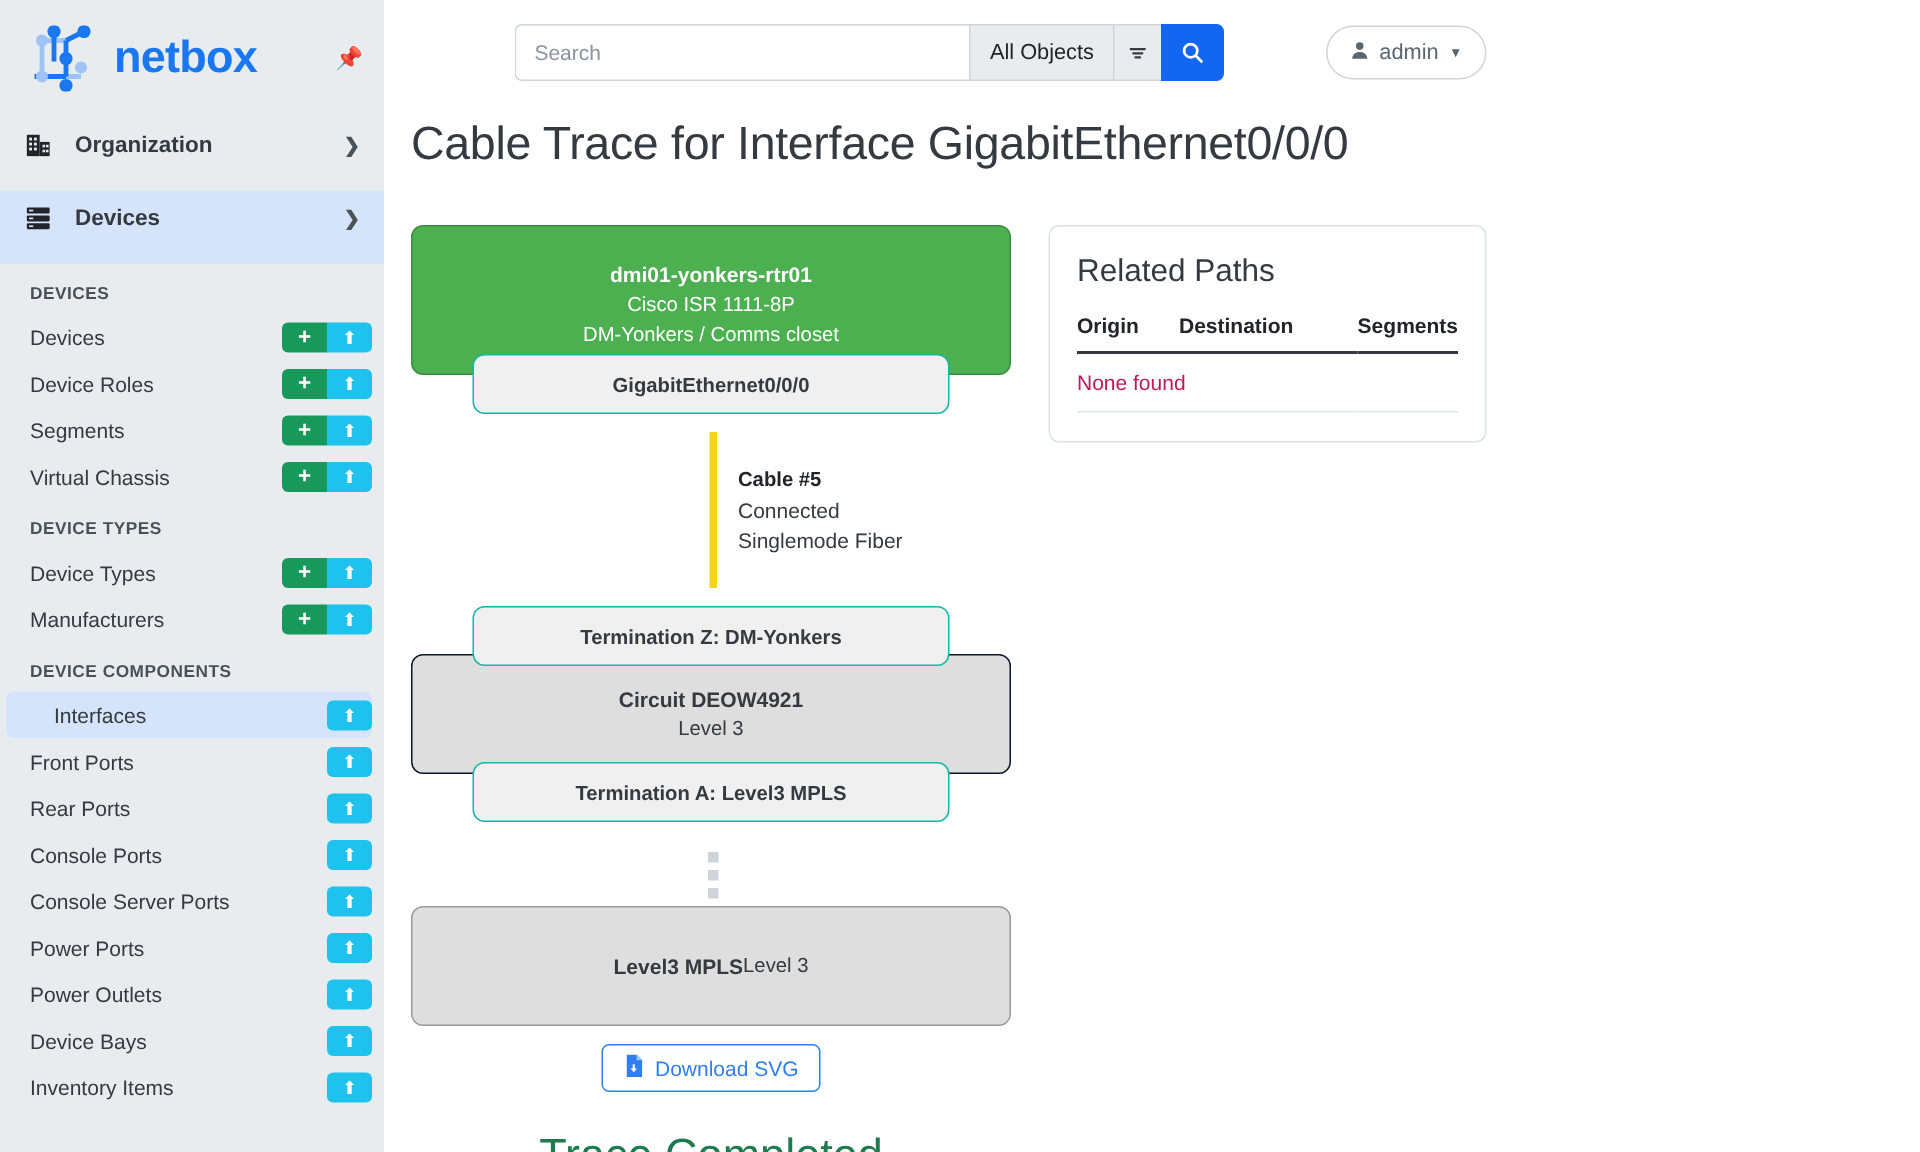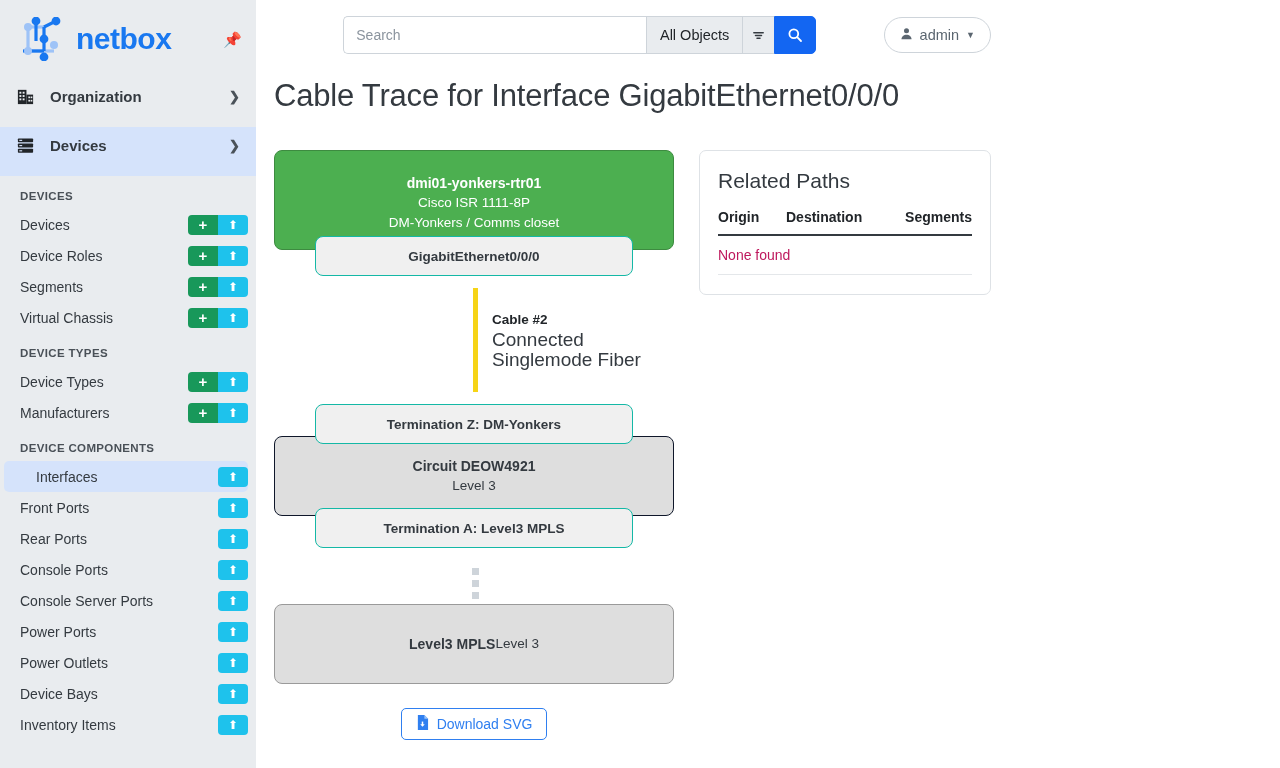--- a/index.html
+++ b/index.html
@@ -149,29 +149,29 @@
   .iface-wrap { margin-top: -26px; position: relative; z-index: 3; }
 
   
   .cable-row { height: 104px; position: relative; }
   .cable-line {
     position: absolute; left: 199px; top: 0; width: 5px; height: 104px;
     background: #f6d416;
   }
   .cable-info { position: absolute; left: 218px; top: 22px; text-align: left; }
   .cable-info .t1 { font-size: 13.5px; font-weight: 700; color: #212529; line-height: 20px; }
-  .cable-info .t2, .cable-info .t3 { font-size: 19px; color: #343a40; line-height: 20px; }
+  .cable-info .t2, .cable-info .t3 { font-size: 14px; color: #343a40; line-height: 20px; }
 
   .dots-row { height: 44px; position: relative; }
   .dots-row i {
     position: absolute; left: 198px; width: 7px; height: 7px;
     background: #ced4da; display: block;
   }
 
-  .dl-wrap { display: flex; justify-content: center; margin-top: 24px; }
+  .dl-wrap { display: flex; justify-content: center; margin-top: 12px; }
   .dl-btn {
     display: inline-flex; align-items: center; gap: 8px;
     height: 32px; padding: 0 14px;
     border: 1px solid #2f7ff0; border-radius: 5px;
     background: #fff; color: #2f7ff0; font-size: 14px;
     cursor: pointer;
   }
   .trace-done {
     text-align: center; margin-top: 26px;
     font-size: 30px; color: #1f7a4d; font-weight: 400;
@@ -419,21 +419,21 @@
 
         <div class="iface-wrap">
           <div class="node node-term">
             <span>GigabitEthernet0/0/0</span>
           </div>
         </div>
 
         <div class="cable-row">
           <div class="cable-line"></div>
           <div class="cable-info">
-            <div class="t1">Cable #2</div>
+            <div class="t1">Cable #5</div>
             <div class="t2">Connected</div>
             <div class="t3">Singlemode Fiber</div>
           </div>
         </div>
 
         <div class="node node-term">
           <span>Termination Z: DM-Yonkers</span>
         </div>
 
         <div class="node node-circuit">

